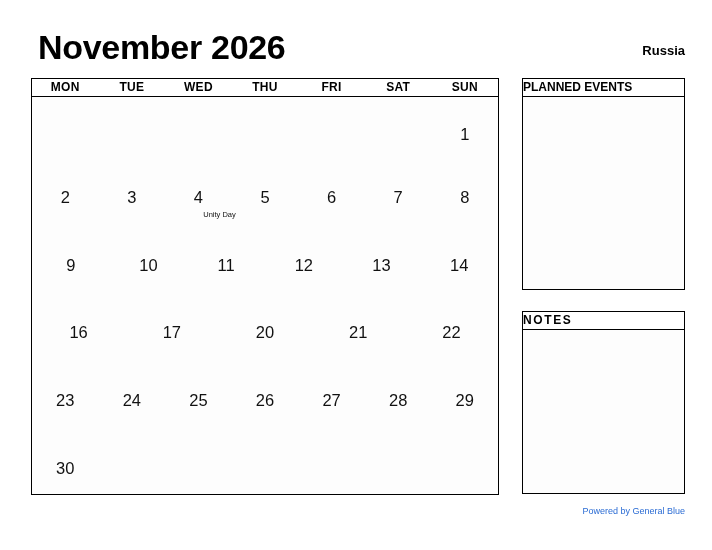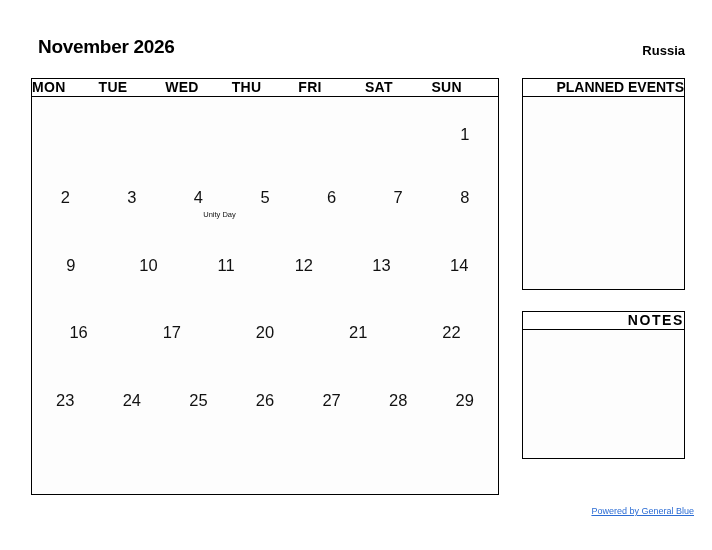--- a/index.html
+++ b/index.html
@@ -22,21 +22,21 @@
     position: absolute;
     left: 31px;
     top: 30px;
     width: 654px;
     height: 40px;
   }
   #month-title {
     position: absolute;
     left: 7px;
     top: 0px;
-    font-size: 19px;
+    font-size: 34px;
     font-weight: bold;
     letter-spacing: -0.3px;
     line-height: 34px;
     white-space: nowrap;
     color: #000;
   }
   #region-label {
     position: absolute;
     right: 0px;
     top: 11px;
@@ -61,22 +61,22 @@
   }
   #weekday-header {
     display: flex;
     height: 18px;
     border-bottom: 1px solid #000000;
     box-sizing: border-box;
     background: #ffffff;
   }
   .weekday-cell {
     flex: 1 1 0;
-    text-align: left;
-    font-size: 14px;
+    text-align: center;
+    font-size: 12px;
     font-weight: bold;
     letter-spacing: 0.3px;
     line-height: 17px;
     color: #000;
   }
   #weeks-body {
     display: flex;
     flex-direction: column;
     height: 397px;
   }
@@ -126,47 +126,46 @@
   #planned-events-panel {
     left: 522px;
     top: 78px;
     width: 163px;
     height: 212px;
   }
   #notes-panel {
     left: 522px;
     top: 311px;
     width: 163px;
-    height: 148px;
+    height: 183px;
   }
   .panel-title {
     height: 18px;
     border-bottom: 1px solid #000000;
     box-sizing: border-box;
-    text-align: right;
-    font-size: 14px;
+    text-align: left;
+    font-size: 12px;
     font-weight: bold;
     line-height: 17px;
     color: #000;
   }
   #notes-panel .panel-title { letter-spacing: 1.6px; }
   .panel-body {
     height: calc(100% - 18px);
     background: #fdfdfd;
   }
 
   
   #footer-link {
     position: absolute;
-    right: 18px;
+    right: 27px;
     top: 505px;
     font-size: 9px;
     line-height: 12px;
     color: #2b6cd4;
-    text-decoration: underline;
     white-space: nowrap;
     cursor: pointer;
   }
 </style>
 </head>
 <body>
 
 <div id="header-bar">
   <div id="month-title">November 2026</div>
   <div id="region-label">Russia</div>
@@ -271,20 +270,31 @@
         <div class="day-cell">
           <div class="day-number">27</div>
         </div>
         <div class="day-cell">
           <div class="day-number">28</div>
         </div>
         <div class="day-cell">
           <div class="day-number">29</div>
         </div>
       </div>
+      <div class="week-row normal">
+        <div class="day-cell">
+          <div class="day-number">30</div>
+        </div>
+        <div class="day-cell empty"></div>
+        <div class="day-cell empty"></div>
+        <div class="day-cell empty"></div>
+        <div class="day-cell empty"></div>
+        <div class="day-cell empty"></div>
+        <div class="day-cell empty"></div>
+      </div>
     </div>
 </div>
 
 <div class="side-panel" id="planned-events-panel">
   <div class="panel-title">PLANNED EVENTS</div>
   <div class="panel-body"></div>
 </div>
 
 <div class="side-panel" id="notes-panel">
   <div class="panel-title">NOTES</div>

